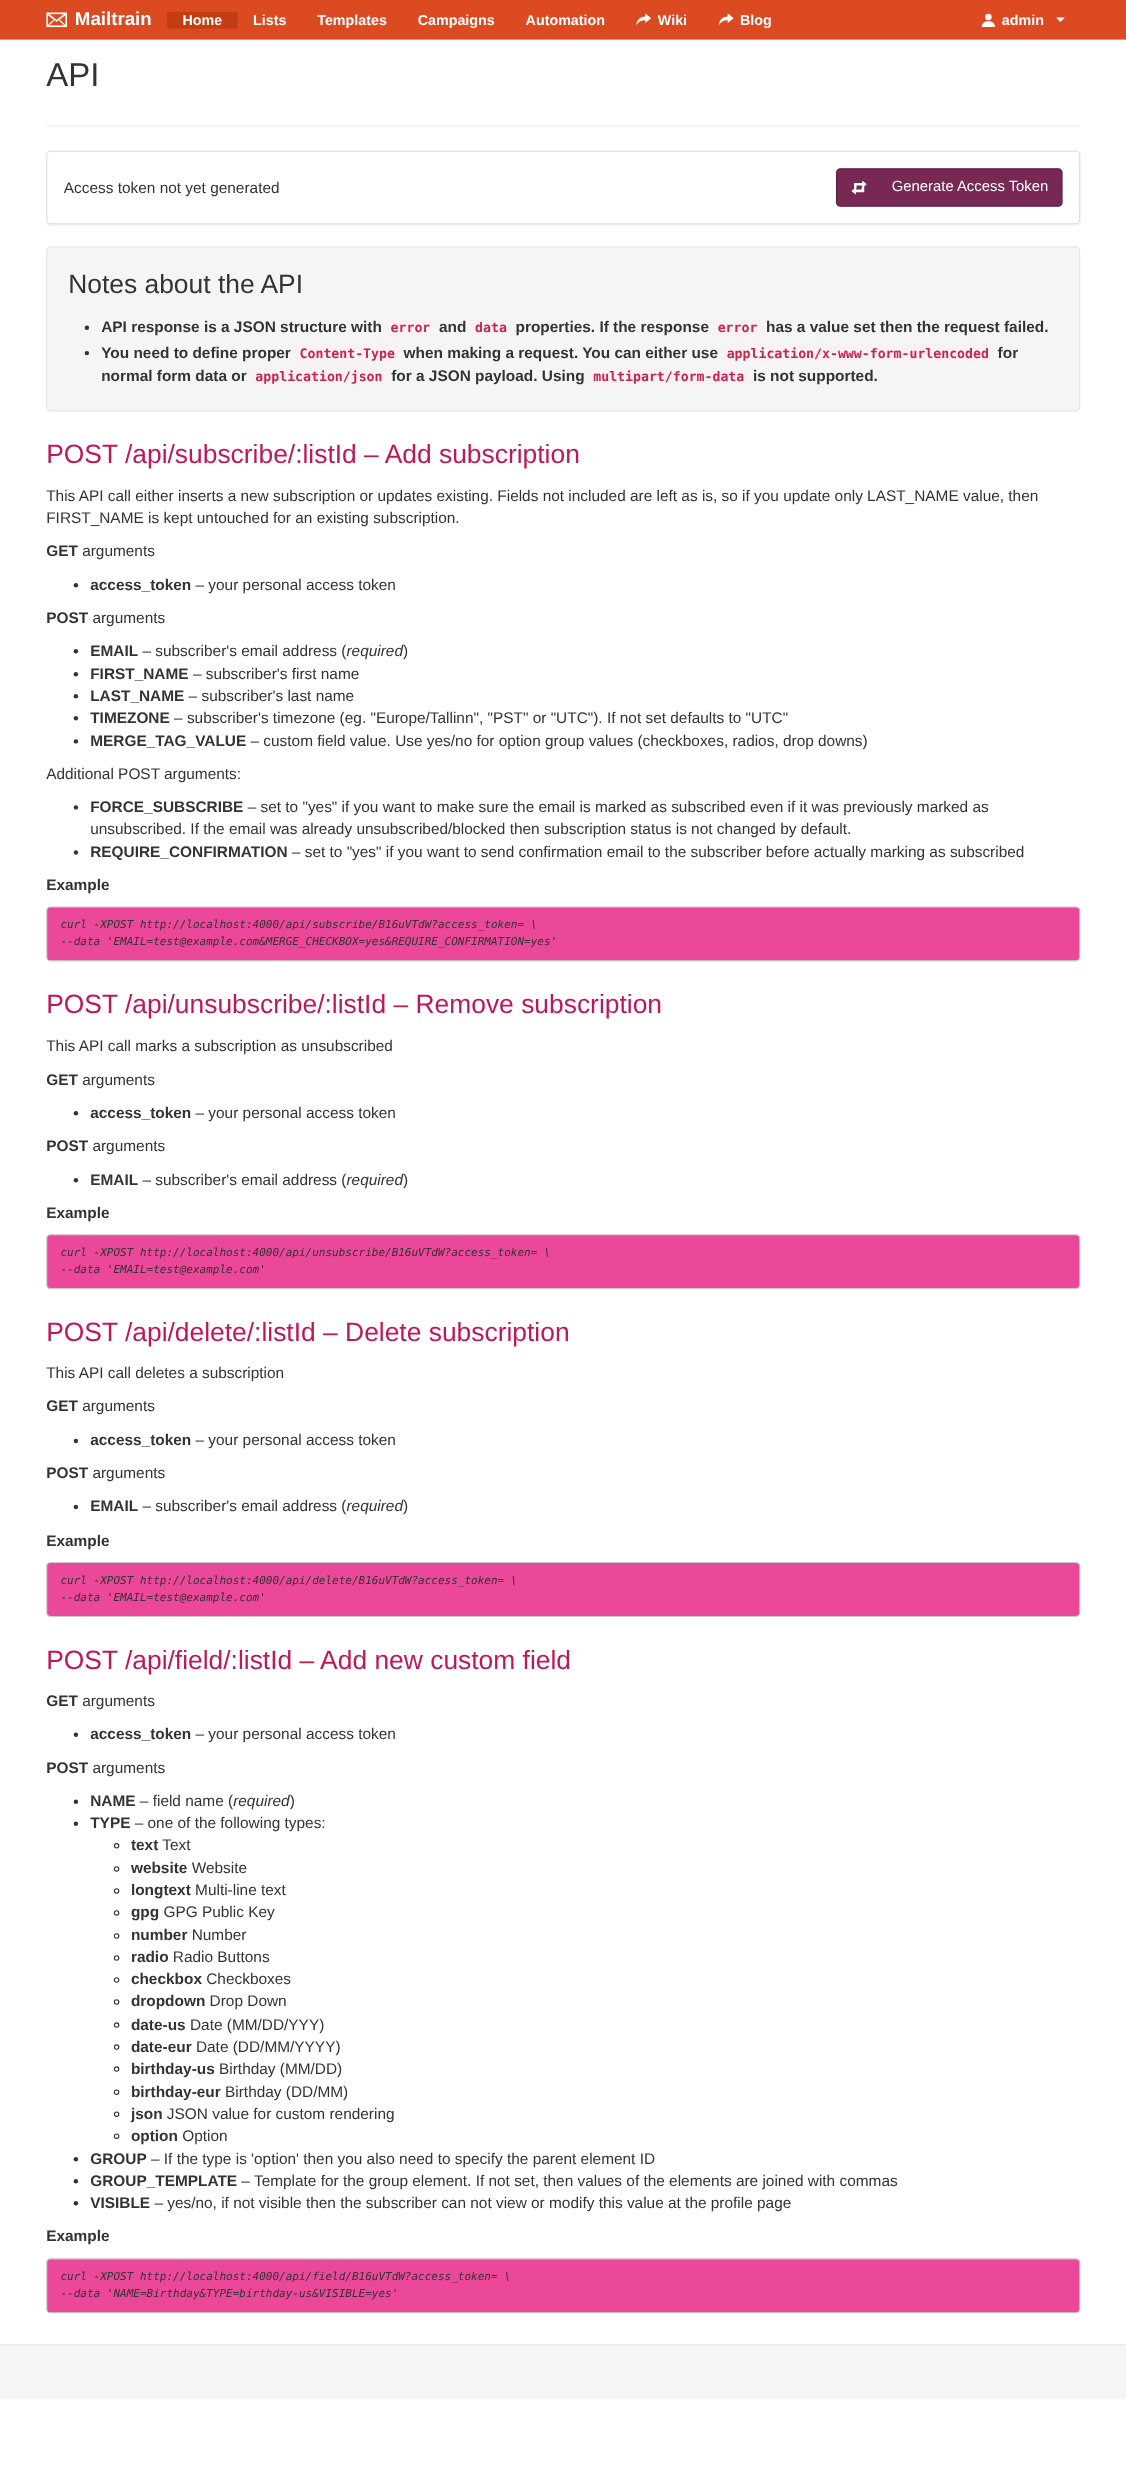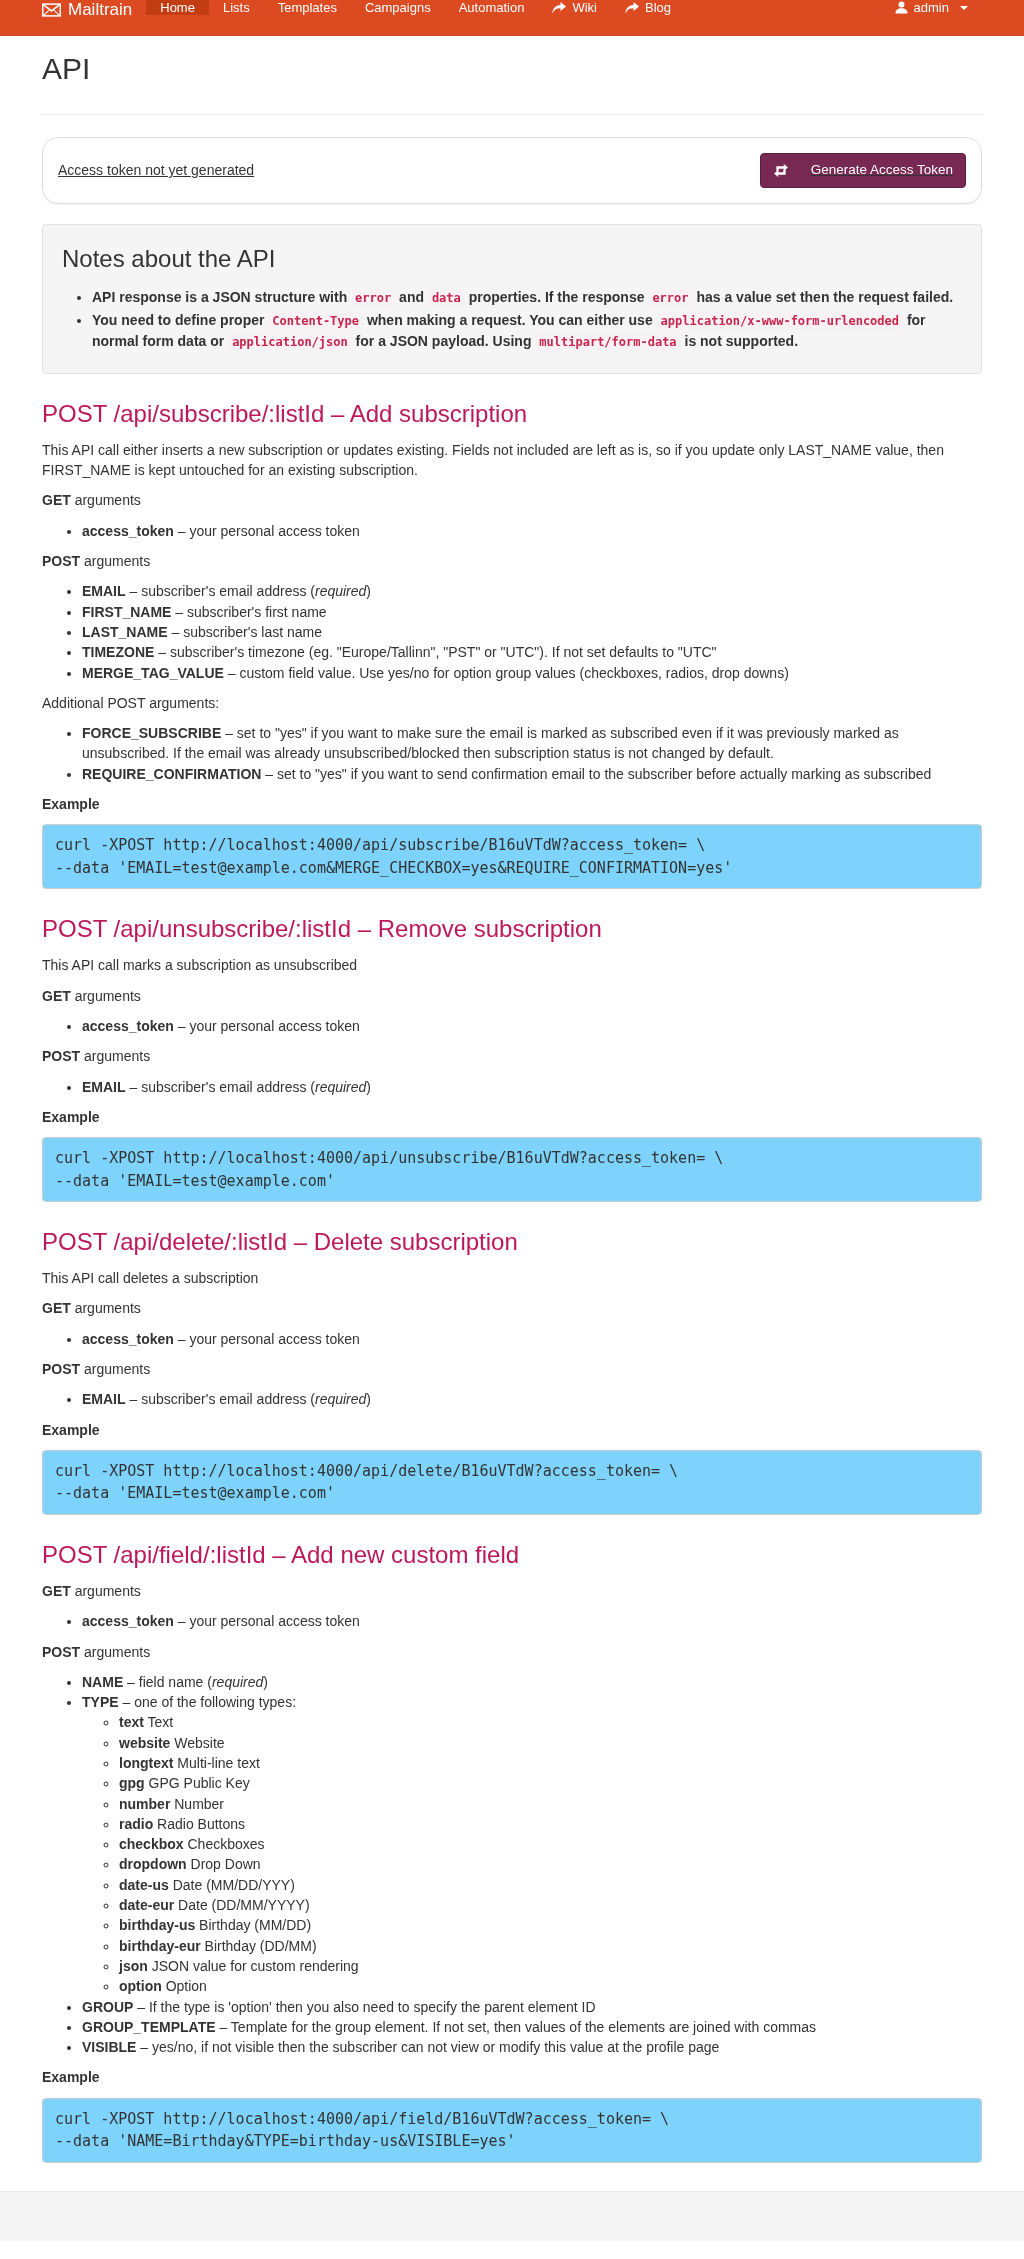--- a/index.html
+++ b/index.html
@@ -16,22 +16,23 @@
   
   .navbar {
     background: #DB4A21;
     height: 36px;
     width: 100%;
   }
   .nav-inner {
     width: 940px;
     margin: 0 auto;
     display: flex;
-    align-items: flex-start;
+    align-items: center;
     height: 36px;
+    font-weight: bold;
   }
   .brand {
     display: flex;
     align-items: center;
     gap: 7px;
     color: #fff;
     font-size: 17px;
     padding-right: 14px;
   }
   .nav-left { display: flex; align-items: stretch; }
@@ -79,27 +80,26 @@
     color: #333;
     margin: 16px 0 0;
     padding-bottom: 28px;
     border-bottom: 1px solid #eee;
   }
 
   
   .token-panel {
     margin: 22px 0 20px;
     border: 1px solid #ddd;
-    border-radius: 16px;
+    border-radius: 4px;
     box-shadow: 0 1px 1px rgba(0,0,0,.05);
     padding: 15px;
     display: flex;
     justify-content: space-between;
     align-items: center;
-    text-decoration: underline;
   }
   .btn-generate {
     background: #772953;
     border: 1px solid #5A1F3F;
     color: #fff;
     border-radius: 4px;
     padding: 7px 12px;
     font-size: 13.5px;
     font-family: "Liberation Sans", sans-serif;
     display: inline-flex;
@@ -140,31 +140,32 @@
 
   code.ic {
     font-family: "DejaVu Sans Mono", monospace;
     font-size: 12px;
     color: #c7254e;
     background: #f9f2f4;
     padding: 2px 4px;
     border-radius: 4px;
   }
   pre.code {
-    background: #7dd3fc;
+    background: #ec4899;
     border: 1px solid #ccc;
     border-radius: 4px;
     padding: 9px 12px;
     font-family: "DejaVu Sans Mono", monospace;
-    font-size: 15px;
+    font-size: 10px;
     line-height: 1.5;
     color: #333;
     margin: 10px 0 10px;
     white-space: pre;
     overflow: hidden;
+    font-style: italic;
   }
 
   
   footer {
     margin-top: 28px;
     background: #f5f5f5;
     border-top: 1px solid #e7e7e7;
     padding: 24px 0 25px;
     color: #999;
     font-size: 14px;

